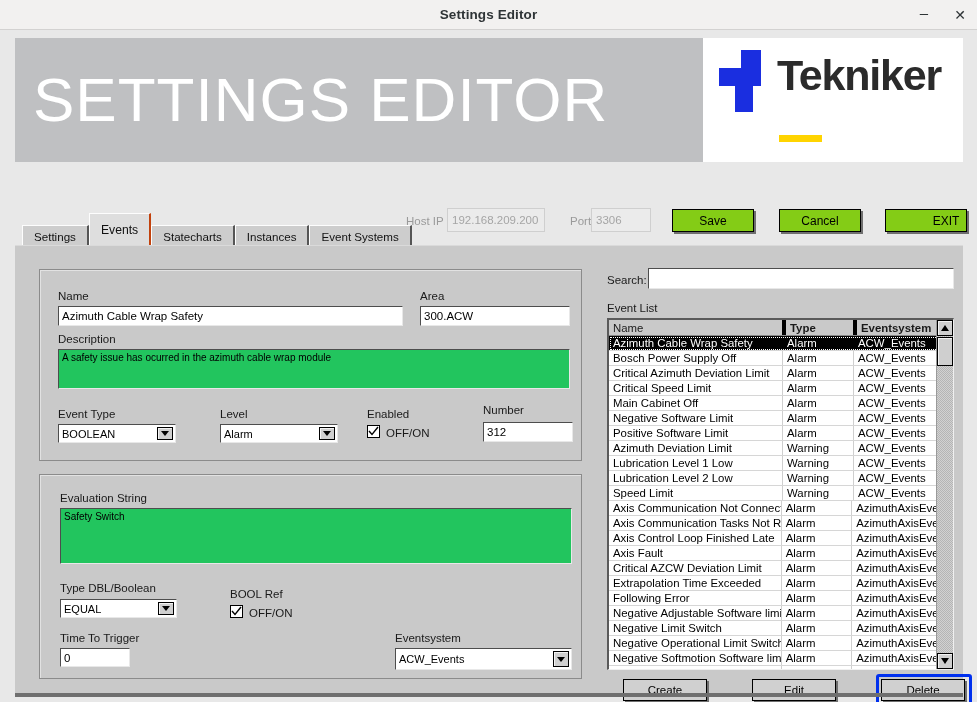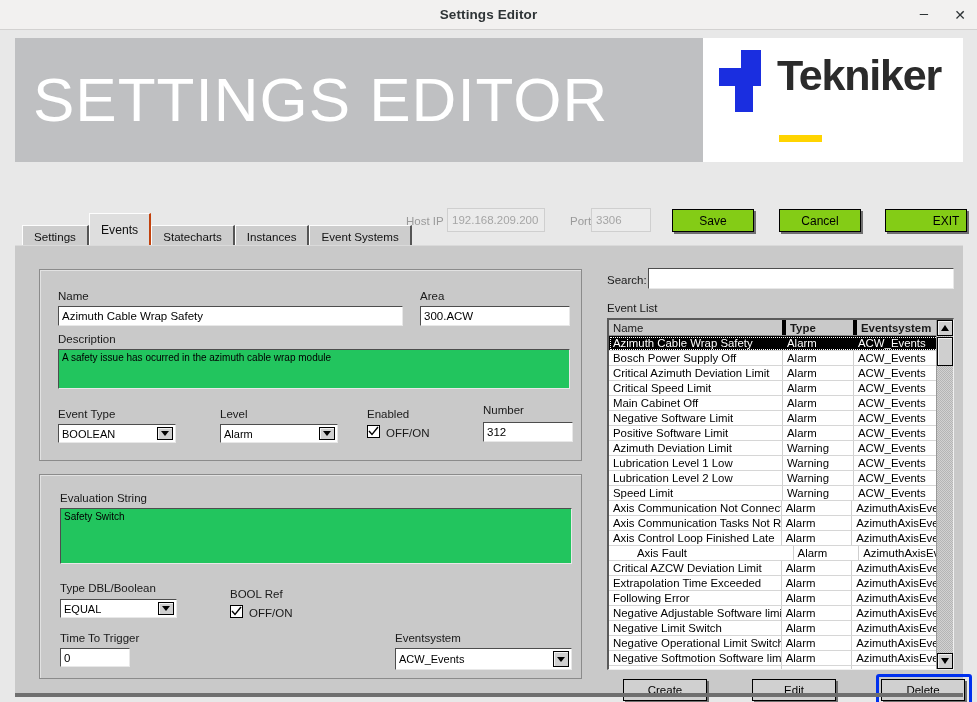--- a/index.html
+++ b/index.html
@@ -484,21 +484,21 @@
             <div class="c" style="width: 173px;">Axis Communication Tasks Not Running</div>
             <div class="c" style="width: 71px;">Alarm</div>
             <div class="c" style="flex: 1 1 auto;">AzimuthAxisEvents</div>
           </div>
           <div class="lrow">
             <div class="c" style="width: 173px;">Axis Control Loop Finished Late</div>
             <div class="c" style="width: 71px;">Alarm</div>
             <div class="c" style="flex: 1 1 auto;">AzimuthAxisEvents</div>
           </div>
           <div class="lrow">
-            <div class="c" style="width: 173px; margin-left: 24px;">Axis Fault</div>
+            <div class="c" style="width: 173px;">Axis Fault</div>
             <div class="c" style="width: 71px;">Alarm</div>
             <div class="c" style="flex: 1 1 auto;">AzimuthAxisEvents</div>
           </div>
           <div class="lrow">
             <div class="c" style="width: 173px;">Critical AZCW Deviation Limit</div>
             <div class="c" style="width: 71px;">Alarm</div>
             <div class="c" style="flex: 1 1 auto;">AzimuthAxisEvents</div>
           </div>
           <div class="lrow">
             <div class="c" style="width: 173px;">Extrapolation Time Exceeded</div>

